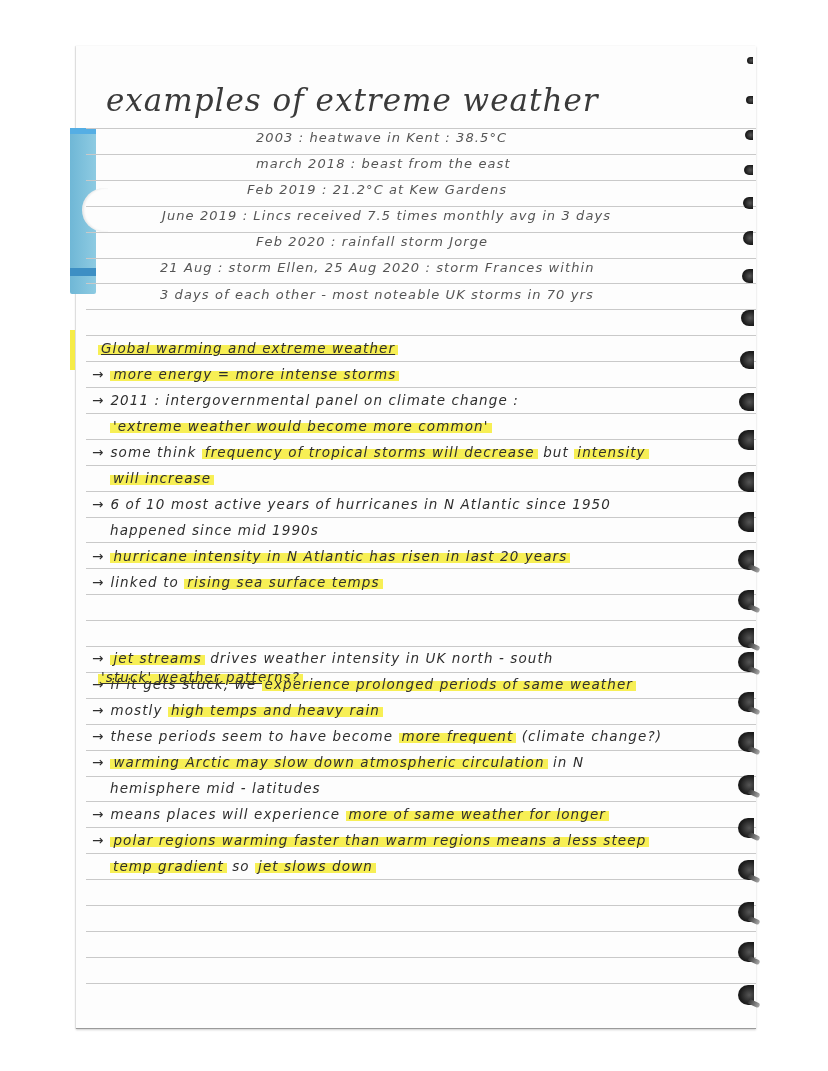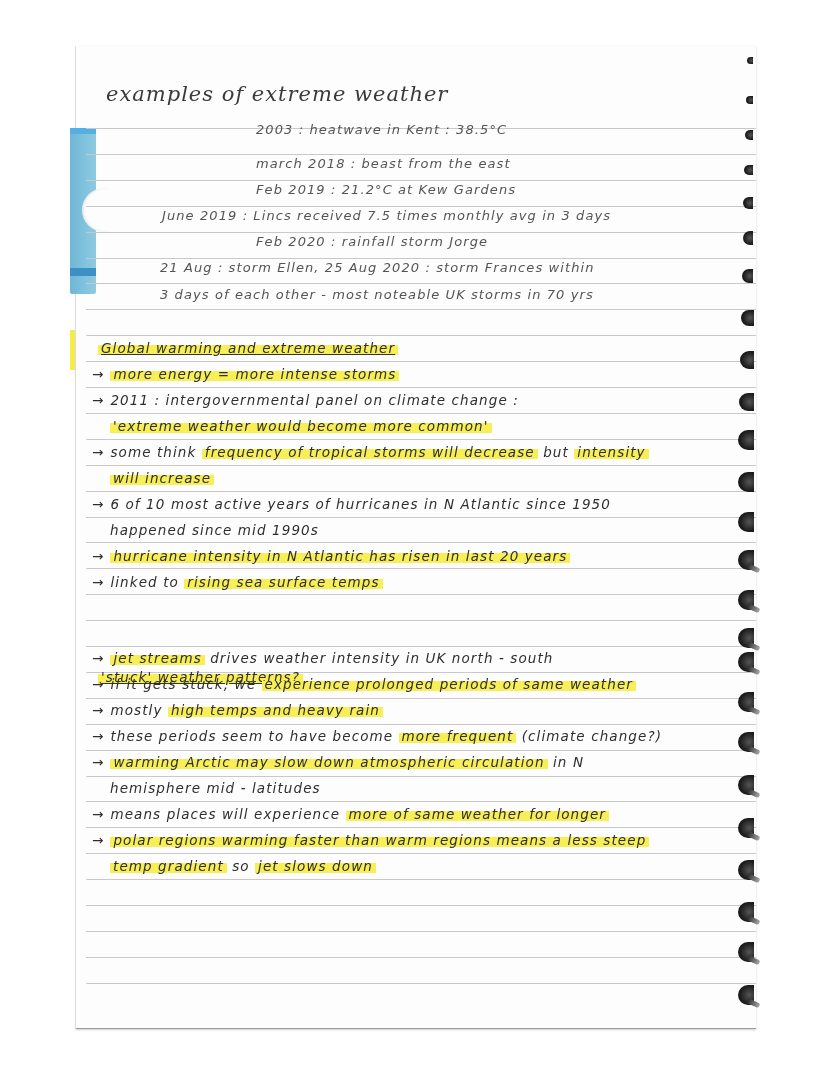--- a/index.html
+++ b/index.html
@@ -31,21 +31,21 @@
   .ring {
     position:absolute; width:16px; height:20px; border-radius:10px 0 0 10px;
     background:radial-gradient(circle at 70% 50%, #555 0%, #1d1d1d 60%, #111 100%);
   }
   .ring-tail {
     position:absolute; width:12px; height:5px; background:linear-gradient(90deg,#333,#aaa);
     border-radius:0 3px 3px 0; transform:rotate(25deg);
   }
   .title {
     position:absolute; left:106px; top:82px;
-    font-family:"DejaVu Serif", serif; font-style:italic; font-size:21px; color:#3a3a3a;
+    font-family:"DejaVu Serif", serif; font-style:italic; font-size:31px; color:#3a3a3a;
     letter-spacing:1px;
   }
   .line {
     position:absolute; font-family:"DejaVu Sans", sans-serif; font-style:italic;
     font-size:13.5px; color:#2e2e2e; white-space:nowrap; letter-spacing:1.1px;
   }
   .line.light { color:#555; font-size:13px; }
   .hl { background:linear-gradient(180deg, transparent 30%, #f7ef55 30%, #f7ef55 92%, transparent 92%); padding:0 3px; }
   .heading { text-decoration:underline; text-decoration-color:#333; }
   .arrow { margin-right:6px; }
@@ -132,23 +132,23 @@
     <div class="ring-tail" style="left: 748px; top: 918px;"></div>
     <div class="ring" style="left: 738px; top: 942px; width: 16px; height: 20px;"></div>
     <div class="ring-tail" style="left: 748px; top: 958px;"></div>
     <div class="ring" style="left: 738px; top: 985px; width: 16px; height: 20px;"></div>
     <div class="ring-tail" style="left: 748px; top: 1001px;"></div>
   </div>
 
 <div class="title">examples of extreme weather</div>
 
 <div id="examples">
-    <div class="line light" style="left: 256px; top: 122px; text-align: right;">2003 : heatwave in Kent : 38.5°C</div>
+    <div class="line light" style="left: 256px; top: 130px; text-align: right;">2003 : heatwave in Kent : 38.5°C</div>
     <div class="line light" style="left: 256px; top: 156px;">march 2018 : beast from the east</div>
-    <div class="line light" style="left: 256px; top: 182px; font-style: italic;">Feb 2019 : 21.2°C at Kew Gardens</div>
+    <div class="line light" style="left: 247px; top: 182px; font-style: italic;">Feb 2019 : 21.2°C at Kew Gardens</div>
     <div class="line light" style="left: 162px; top: 208px;">June 2019 : Lincs received 7.5 times monthly avg in 3 days</div>
     <div class="line light" style="left: 256px; top: 234px;">Feb 2020 : rainfall storm Jorge</div>
     <div class="line light" style="left: 160px; top: 260px;">21 Aug : storm Ellen, 25 Aug 2020 : storm Frances within</div>
     <div class="line light" style="left: 160px; top: 287px;">3 days of each other - most noteable UK storms in 70 yrs</div>
   </div>
 <div id="sections">
     <div class="line heading" style="left: 98px; top: 340px;"><span class="hl">Global warming and extreme weather</span></div>
     <div class="line" style="left: 92px; top: 366px;"><span class="arrow">→</span><span class="hl">more energy = more intense storms</span></div>
     <div class="line" style="left: 92px; top: 392px;"><span class="arrow">→</span><span>2011 : intergovernmental panel on climate change :</span></div>
     <div class="line" style="left: 110px; top: 418px;"><span class="hl">'extreme weather would become more common'</span></div>

